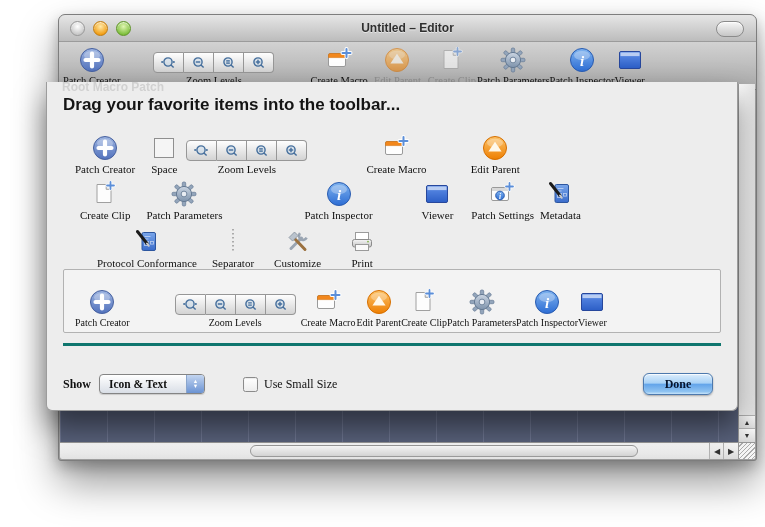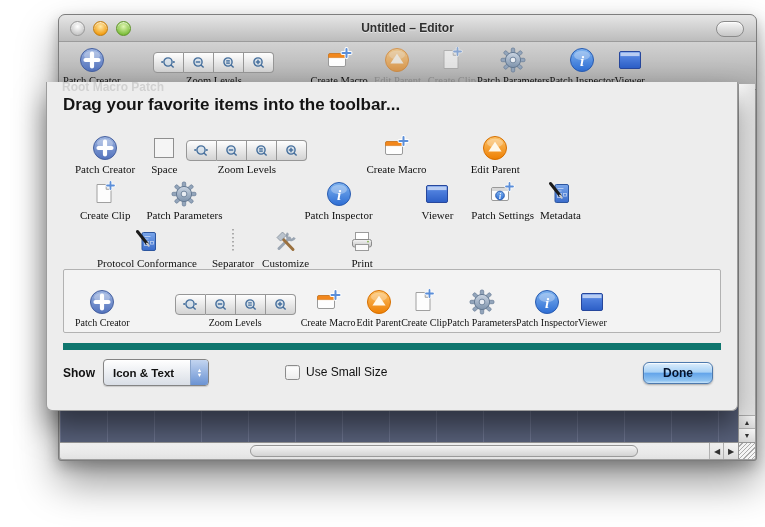--- a/index.html
+++ b/index.html
@@ -87,44 +87,44 @@
   #prow0 .pitem:nth-child(5){margin-left:44px;}
   #prow0 .pitem:nth-child(6){margin-left:21px;}
   #prow1 .pitem:nth-child(1){margin-left:17px;}
   #prow1 .pitem:nth-child(2){margin-left:16px;}
   #prow1 .pitem:nth-child(3){margin-left:82px;}
   #prow1 .pitem:nth-child(4){margin-left:49px;}
   #prow1 .pitem:nth-child(5){margin-left:18px;}
   #prow1 .pitem:nth-child(6){margin-left:6px;}
   #prow2 .pitem:nth-child(1){margin-left:34px;}
   #prow2 .pitem:nth-child(2){margin-left:15px;}
-  #prow2 .pitem:nth-child(3){margin-left:8px;}
-  #prow2 .pitem:nth-child(4){margin-left:40px;}
+  #prow2 .pitem:nth-child(3){margin-left:20px;}
+  #prow2 .pitem:nth-child(4){margin-left:28px;}
 
   .defaultbox{height:58px;border:1px solid #b2b2b2;background:#f3f3f3;border-radius:2px;
               display:flex;align-items:flex-end;padding:0 0 4px 0;overflow:hidden;}
   .defaultbox .plabel{font-size:10px;}
   #default-items .pitem:nth-child(1){margin-left:11px;}
   #default-items .pitem:nth-child(2){margin-left:45px;}
   #default-items .pitem:nth-child(3){margin-left:5px;}
   #default-items .pitem:nth-child(4){margin-left:1px;}
 
-  .sheetfooter{margin-top:10px;border-top:7px solid #0f766e;padding-top:9px;
-               display:flex;align-items:center;}
+  .sheetfooter{margin-top:10px;border-top:3px solid #0f766e;padding-top:27px;
+               display:flex;align-items:center;font-family:Liberation Serif, serif;}
   .showlbl{font-size:12px;font-weight:bold;color:#111;}
-  .popup{position:relative;margin-left:8px;height:27px;min-width:106px;box-sizing:border-box;
+  .popup{position:relative;margin-left:8px;height:20px;min-width:106px;box-sizing:border-box;
          border:1px solid #848484;border-radius:4px;background:linear-gradient(#ffffff,#d9dee6);
          display:flex;align-items:center;padding:0 22px 0 9px;
          box-shadow:inset 0 1px 0 rgba(255,255,255,.9),0 1px 1px rgba(0,0,0,.15);}
   .popup .val{font-size:11.5px;font-weight:bold;color:#111;}
   .popup .cap{position:absolute;right:0;top:0;bottom:0;width:17px;border-radius:0 3px 3px 0;
               background:linear-gradient(#c3d5f0,#6b93d3);display:flex;flex-direction:column;
               align-items:center;justify-content:center;color:#fff;font-size:5.5px;line-height:5px;
               border-left:1px solid #8aa5cc;}
-  .checkrow{display:flex;align-items:flex-start;margin-left:76px;}
+  .checkrow{display:flex;align-items:flex-start;margin-left:38px;}
   .checkbox{width:13px;height:13px;border:1px solid #8b8b8b;border-radius:2.5px;
             background:linear-gradient(#ffffff,#ededed);box-shadow:inset 0 1px 1px rgba(0,0,0,.08);}
   .checklbl{margin-left:6px;font-size:12px;color:#111;}
   .donebtn{margin-left:auto;margin-right:8px;width:68px;height:20px;border-radius:6px;
            border:1px solid #4d79ad;color:#06142e;font-size:12px;font-weight:bold;
            display:flex;align-items:center;justify-content:center;
            background:linear-gradient(180deg,#dcedfc 0%,#a9d2f6 45%,#64a5ea 52%,#8fc3f1 88%,#c7e4fa 100%);
            box-shadow:inset 0 1px 1px rgba(255,255,255,.85),0 1px 2px rgba(0,0,0,.3);}
 </style>
 </head>

